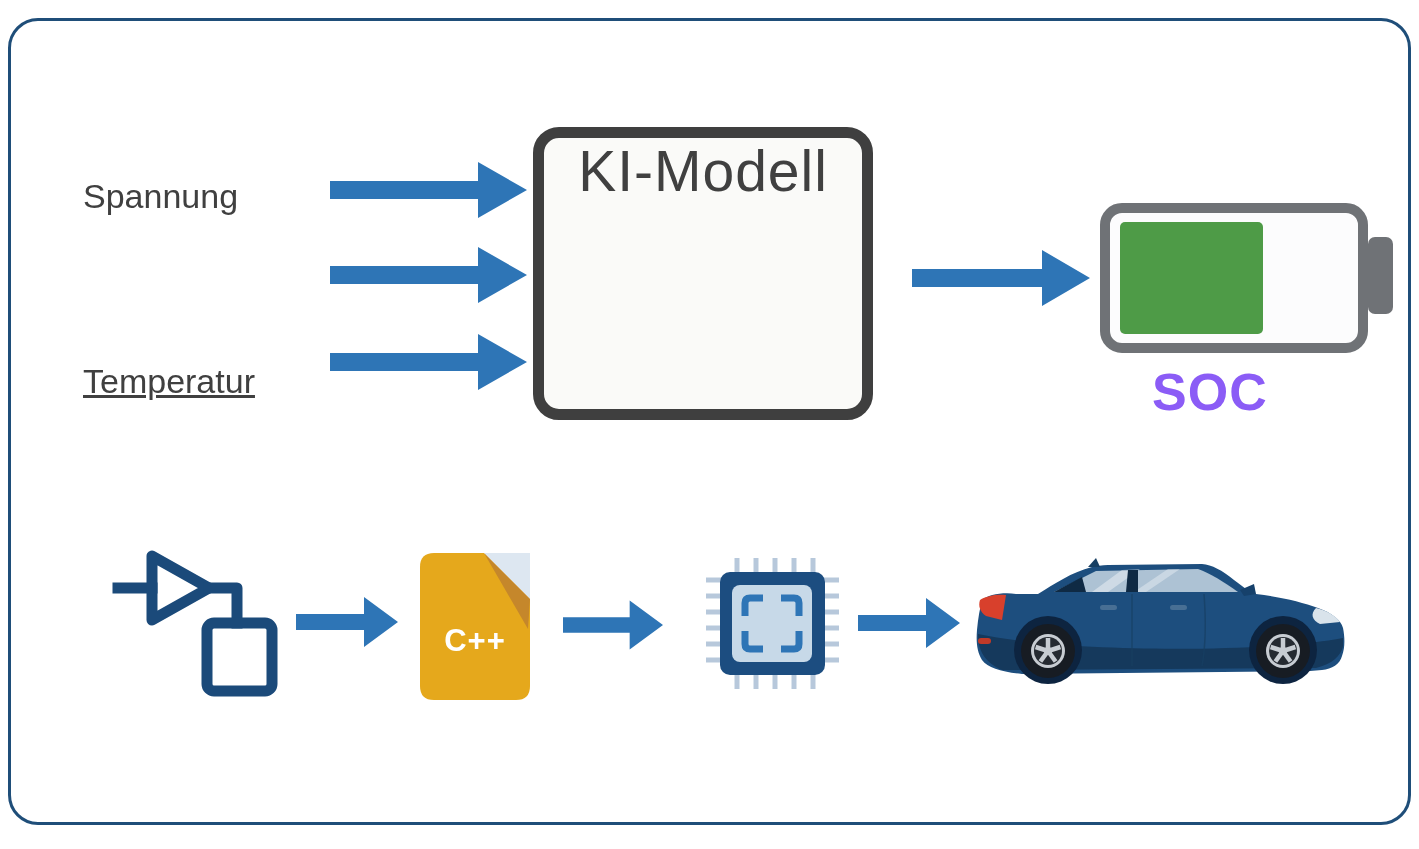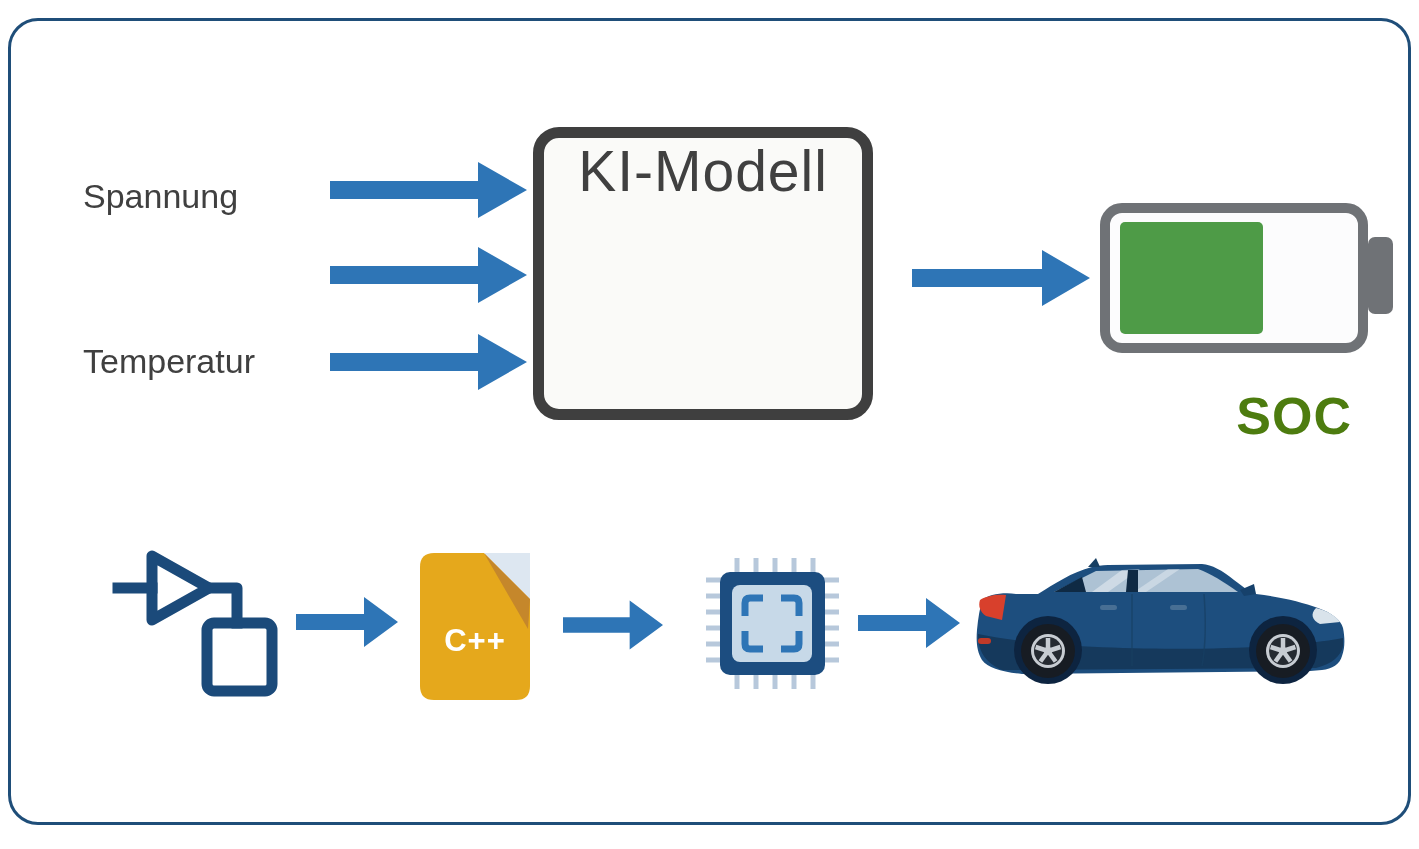--- a/index.html
+++ b/index.html
@@ -21,39 +21,39 @@
   .model-box{position:absolute;left:533px;top:127px;width:340px;height:293px;
     border:11px solid var(--box-border);border-radius:26px;background:var(--box-fill);
     display:flex;align-items:flex-start;justify-content:center;}
   .model-box span{font-size:57px;color:var(--text-gray);letter-spacing:1px;}
   .battery{position:absolute;left:1100px;top:203px;width:268px;height:150px;
     border:10px solid var(--battery-gray);border-radius:22px;background:#FCFCFD;}
   .battery .charge{position:absolute;left:10px;top:9px;width:143px;height:112px;
     background:var(--battery-green);border-radius:5px;}
   .battery-terminal{position:absolute;left:1368px;top:237px;width:25px;height:77px;
     background:var(--battery-gray);border-radius:7px;}
-  .soc-label{position:absolute;left:1152px;top:362px;width:200px;text-align:right;
-    font-size:52px;font-weight:bold;color:#4d7c0f;letter-spacing:1px;margin-top:24px;}
+  .soc-label{position:absolute;left:1152px;top:362px;width:200px;text-align:left;
+    font-size:52px;font-weight:bold;color:#8b5cf6;letter-spacing:1px;}
   .cpp-doc{position:absolute;left:420px;top:553px;width:110px;height:147px;}
   .cpp-doc .cpp-text{position:absolute;left:0;top:70px;width:110px;text-align:center;
     font-size:31px;font-weight:bold;color:#fff;letter-spacing:1px;}
   .block-arrow polygon{fill:var(--arrow-blue);}
   .sim-stroke{stroke:var(--icon-navy);stroke-width:11;fill:none;stroke-linejoin:round;stroke-linecap:square;}
   .pin{stroke:var(--chip-pin);stroke-width:5;stroke-linecap:butt;}
   .bracket{stroke:var(--chip-bracket);stroke-width:7;fill:none;}
 </style>
 </head>
 <body>
 
 <div id="stage">
 
   <div class="frame"></div>
 
   <div class="input-label" style="top:160px;margin-top:15px;">Spannung</div>
-  <div class="input-label" style="top:340px;">Temperatur</div>
+  <div class="input-label" style="top:360px;text-decoration:underline;">Temperatur</div>
 
   <svg class="abs block-arrow" style="left:330px;top:162px;" width="197" height="56" viewBox="0 0 197 56">
     <polygon points="0,19 148,19 148,0 197,28 148,56 148,37 0,37"></polygon>
   </svg>
   <svg class="abs block-arrow" style="left:330px;top:247px;" width="197" height="56" viewBox="0 0 197 56">
     <polygon points="0,19 148,19 148,0 197,28 148,56 148,37 0,37"></polygon>
   </svg>
   <svg class="abs block-arrow" style="left:330px;top:334px;" width="197" height="56" viewBox="0 0 197 56">
     <polygon points="0,19 148,19 148,0 197,28 148,56 148,37 0,37"></polygon>
   </svg>

